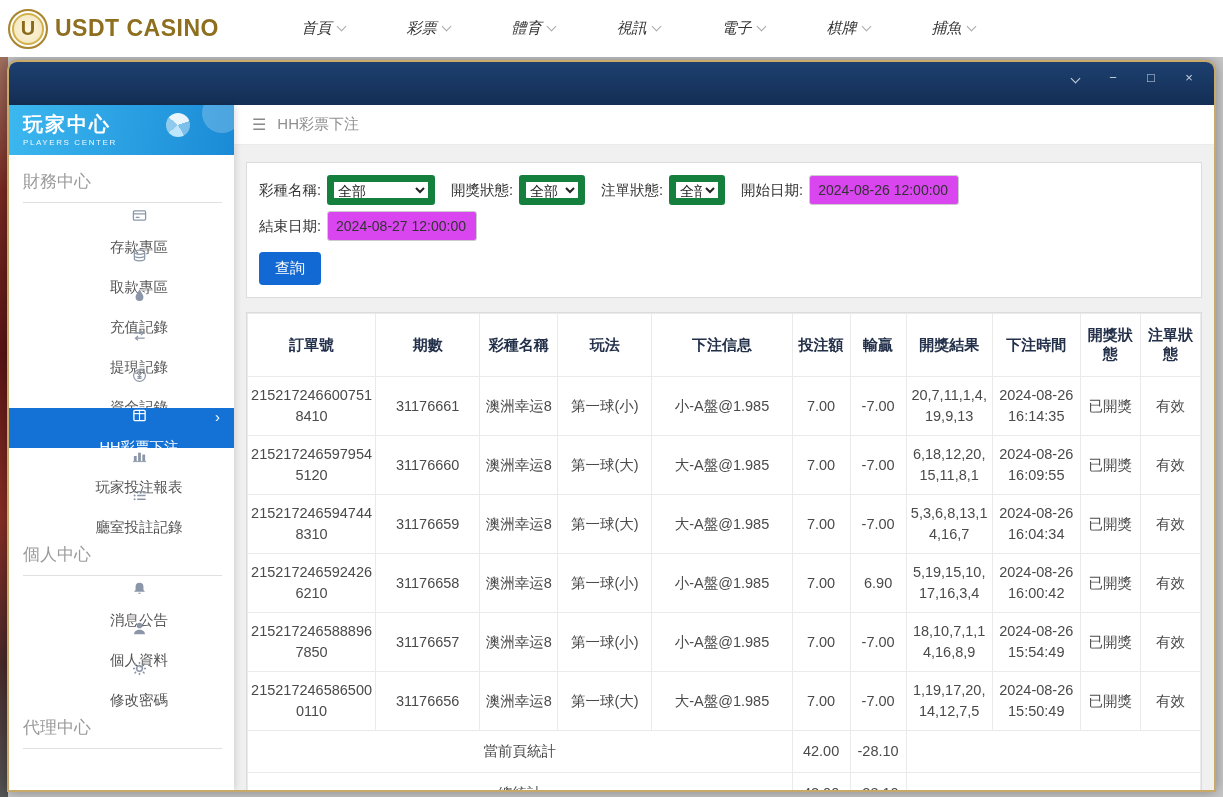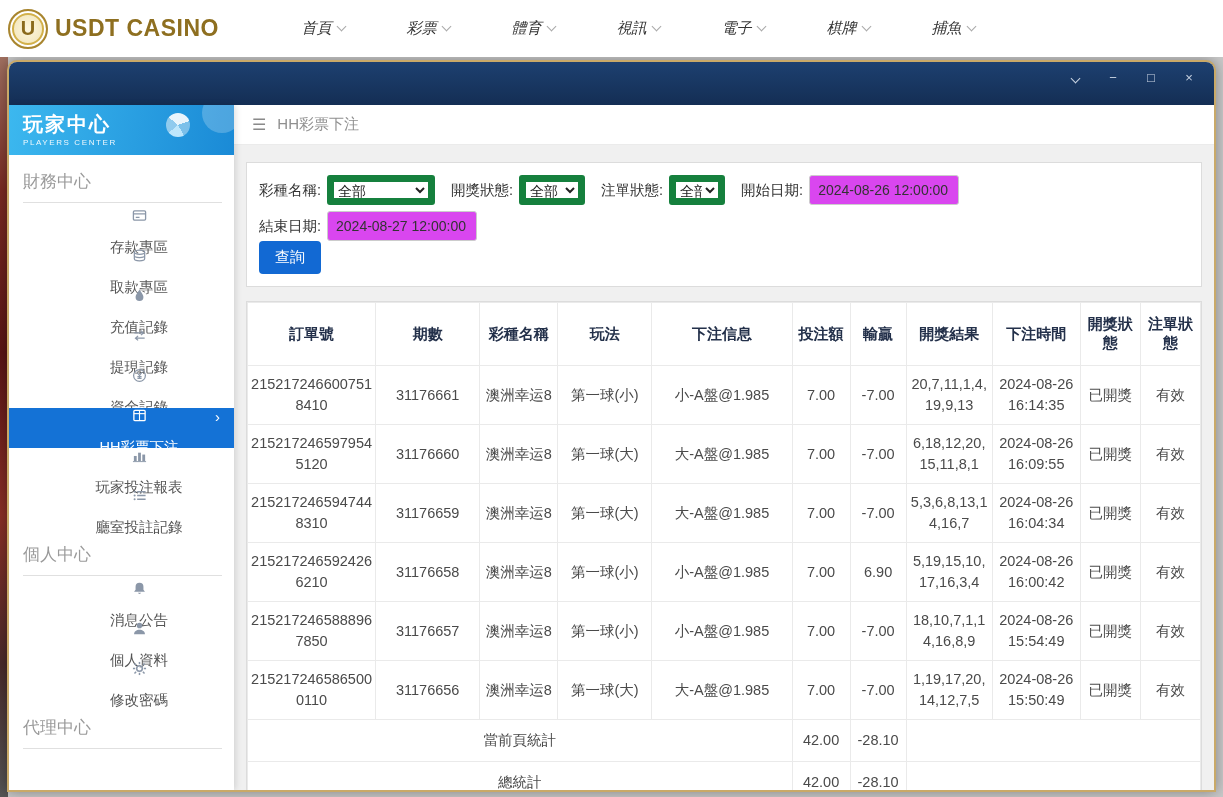--- a/index.html
+++ b/index.html
@@ -54,21 +54,21 @@
   .bc-title { font-size:15px; }
   .content { flex:1; padding:17px 12px; overflow:hidden; }
   .card { background:#fff; border:1px solid #dcdcdc; }
 
   .filter-card { padding:12px; margin-bottom:14px; }
   .filter-row { display:flex; align-items:center; flex-wrap:wrap; gap:6px 8px; font-size:14.5px; color:#333; }
   .filter-item { display:flex; align-items:center; gap:6px; margin-right:8px; }
   select.f-select { height:30px; border:7px solid #15803d; border-radius:3px; font-size:14px; color:#222; background:#fff; }
   .fi-0 select { width:108px; } .fi-1 select { width:66px; } .fi-2 select { width:56px; }
   input.f-input { height:30px; width:150px; border:1px solid #ccc; border-radius:3px; padding:0 8px; font-size:14px; color:#333; background:#d946ef; }
-  .query-btn { background:#1269d3; color:#fff; border:none; border-radius:4px; padding:7px 16px; font-size:15px; cursor:pointer; }
+  .query-btn { margin-top:11px; background:#1269d3; color:#fff; border:none; border-radius:4px; padding:7px 16px; font-size:15px; cursor:pointer; }
 
   .table-card { margin-bottom:14px; }
   table.bets { width:100%; border-collapse:collapse; table-layout:fixed; text-align:center; }
   .bets th { font-size:15px; color:#23304a; padding:12px 2px; border:1px solid #eaeaea; font-weight:bold; }
   .bets td { font-size:14.5px; color:#4a4a4a; padding:8px 3px; border:1px solid #eaeaea; line-height:1.45; vertical-align:middle; }
   .bets td:nth-child(1), .bets td.wrap-num { word-break:break-all; }
   .bets tr.summary td { padding:10px 3px; }
 </style>
 </head>
 <body>

